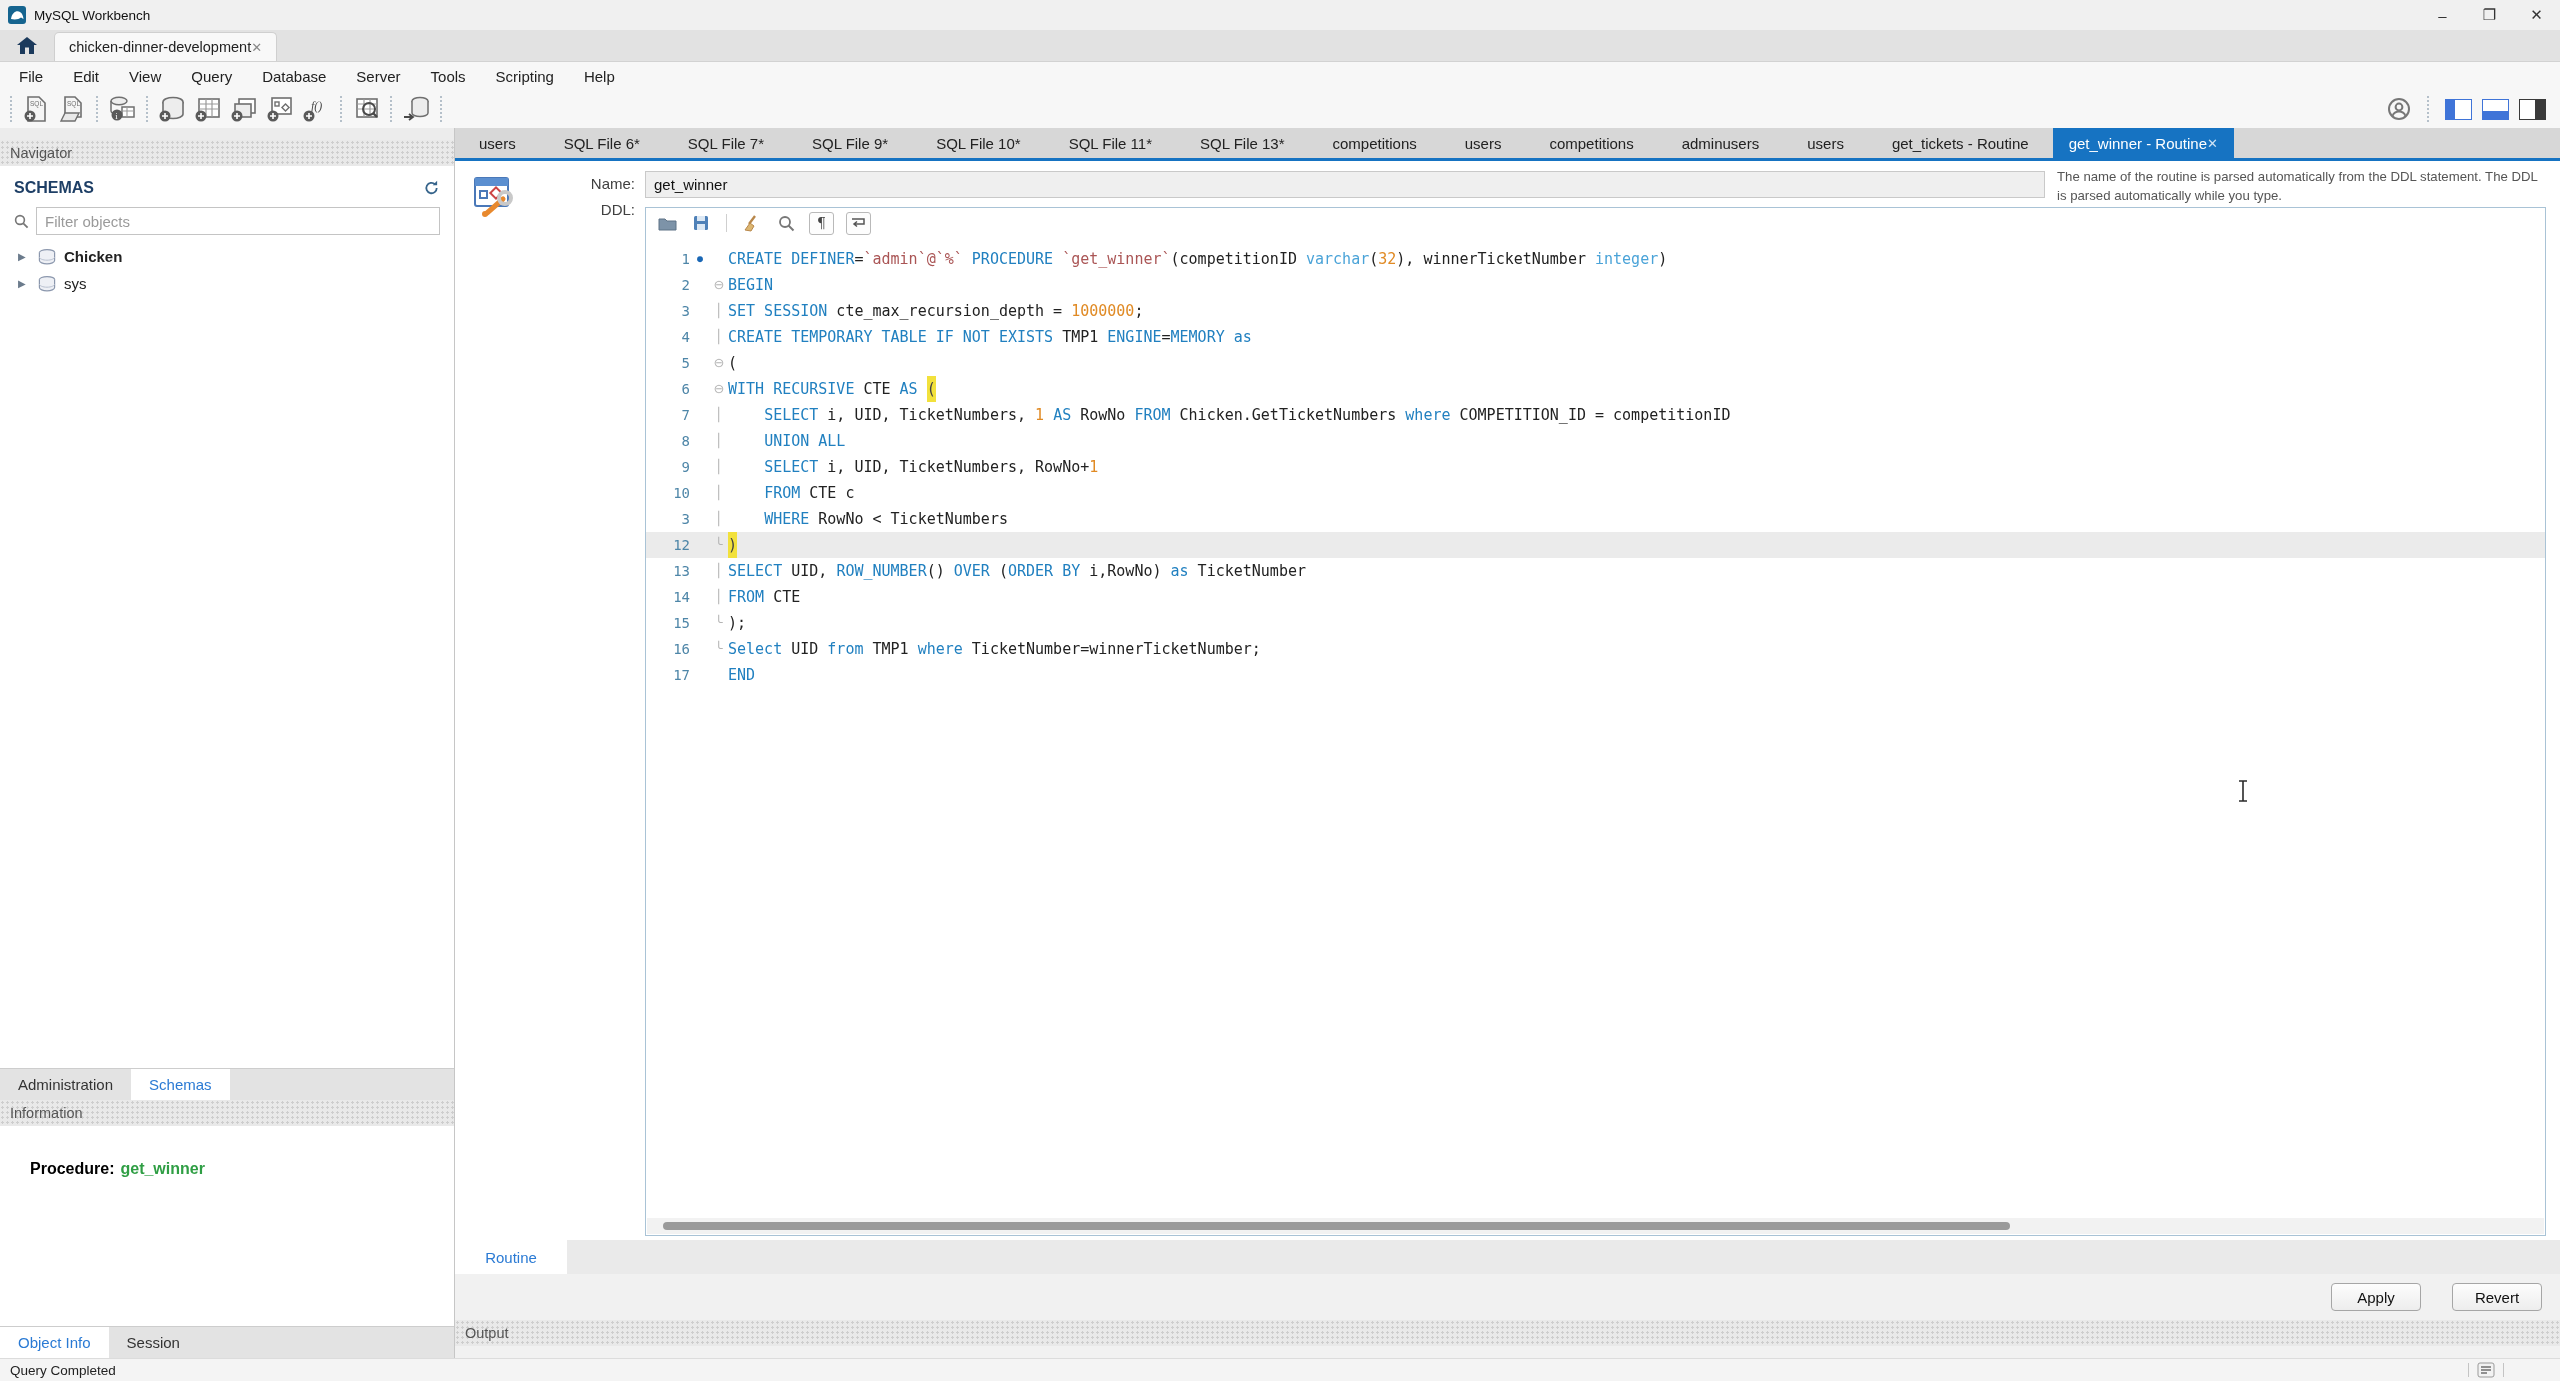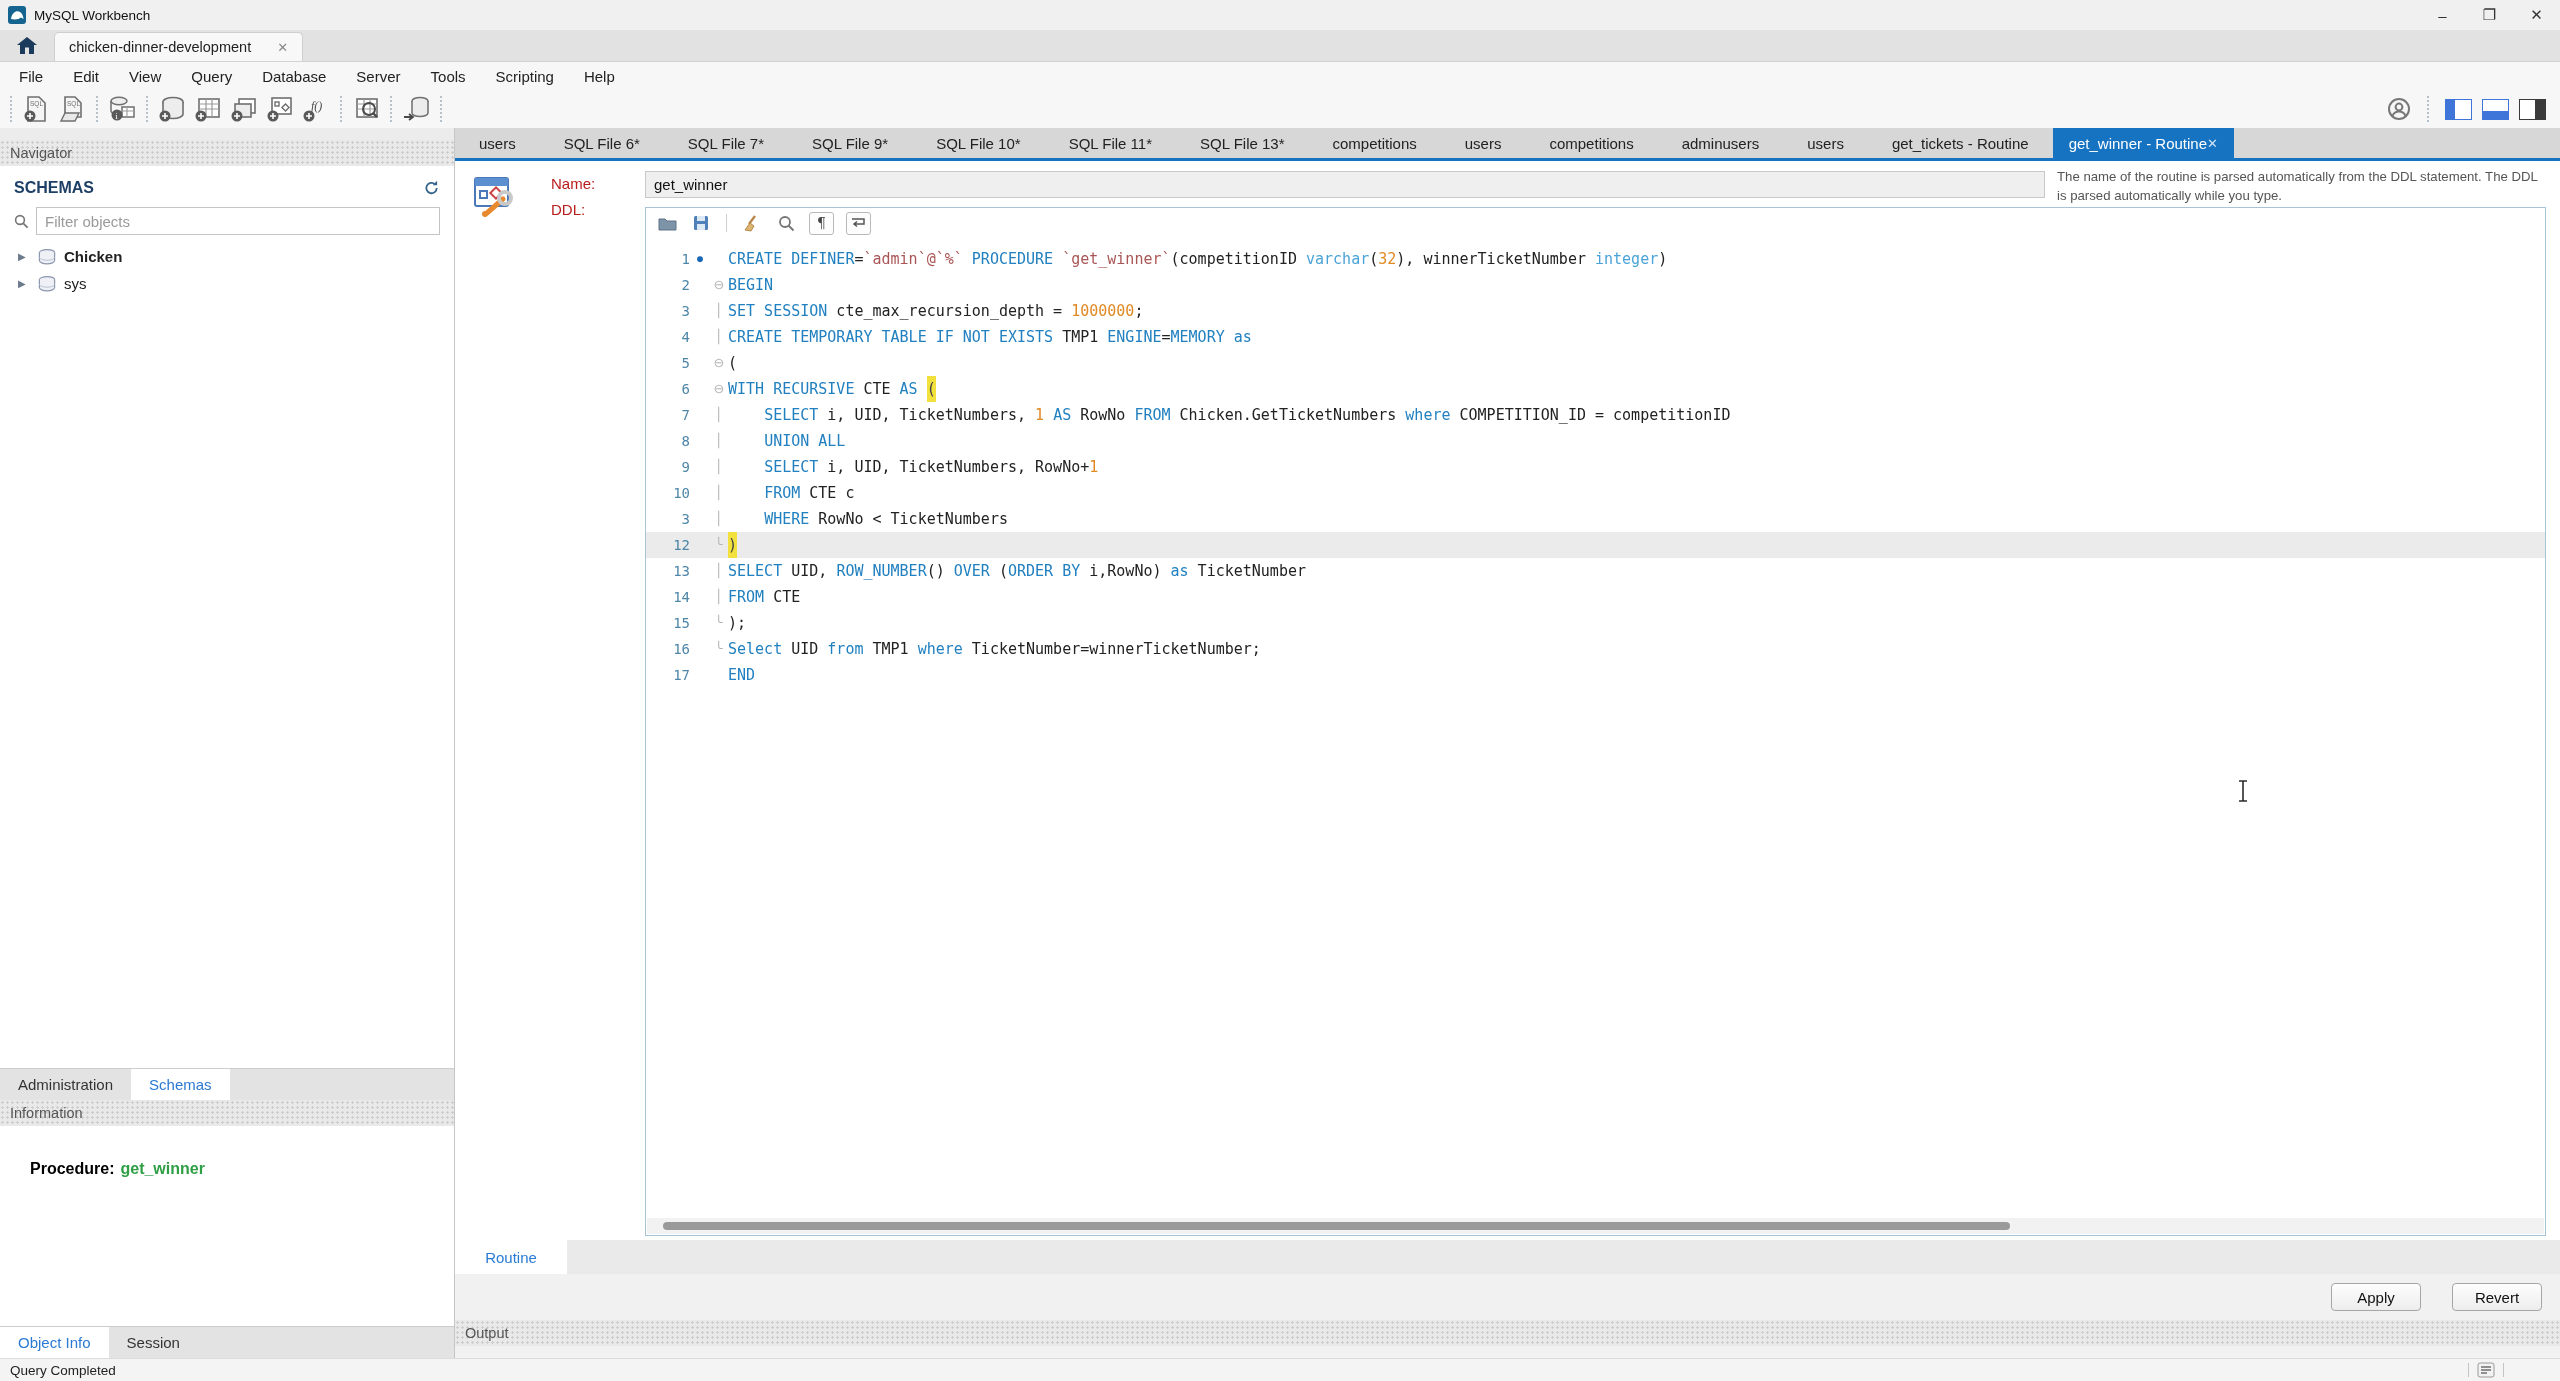--- a/index.html
+++ b/index.html
@@ -14,21 +14,21 @@
   
   .titlebar { height:30px; background:#f0f0f0; display:flex; align-items:center; padding-left:8px; }
   .app-title { font-size:13.5px; margin-left:8px; color:#111; }
   .win-controls { margin-left:auto; display:flex; height:30px; }
   .win-btn { width:47px; display:flex; align-items:center; justify-content:center; font-size:15px; color:#333; }
 
   
   .connrow { height:32px; background:#e2e2e2; display:flex; align-items:flex-end; border-bottom:1px solid #d2d2d2; }
   .home-btn { width:54px; height:31px; display:flex; align-items:center; justify-content:center; }
   .conn-tab { height:29px; background:#f8f8f8; border:1px solid #cfcfcf; border-bottom:none; border-radius:5px 5px 0 0;
-              display:flex; align-items:center; padding:12px 14px; font-size:14.5px; gap:26px; color:#222;text-align:center; }
+              display:flex; align-items:center; padding:12px 14px; font-size:14.5px; gap:0; color:#222;text-align:center; }
   .conn-tab .x { color:#888; font-size:13px; }
 
   
   .menubar { height:28px; background:#f7f7f7; display:flex; align-items:center; padding-left:4px; }
   .menu-item { padding:0 15px; font-size:15px; color:#222; }
 
   
   .toolbar { height:38px; background:#f7f7f7; display:flex; align-items:center; padding-left:4px; }
   .tb-sep { width:0; height:26px; border-left:2px dotted #b5c0ca; margin:0 6px; }
   .tb-icon { width:36px; height:30px; display:flex; align-items:center; justify-content:center; }
@@ -70,21 +70,21 @@
   
   .editor { flex:1; min-width:0; display:flex; flex-direction:column; background:#f0f0f0; }
   .etabs { height:30px; flex:none; background:#d7d7d7; display:flex; align-items:stretch; font-size:15px; overflow:hidden; }
   .etab { display:flex; align-items:center; padding:0 24px; color:#222; white-space:nowrap; }
   .etab.active { background:#1673c2; color:#fff; padding:0 16px; }
   .etab .x { font-size:13px; color:#cfe3f5; }
   .blueline { height:3px; flex:none; background:#1673c2; }
 
   .page { flex:1; background:#fff; position:relative; }
   .routine-icon { position:absolute; left:18px; top:14px; }
-  .fld-label { position:absolute; left:96px; width:84px; font-size:15px; color:#b91c1c; }
+  .fld-label { position:absolute; left:96px; width:84px; text-align:right; font-size:15px; color:#404040; }
   .name-input { position:absolute; left:190px; top:10px; width:1400px; height:27px; background:#efefef;
       border:1px solid #c9c9c9; font-size:15px; padding:0 8px; font-family:"Liberation Sans",sans-serif; color:#111; }
   .help-text { position:absolute; left:1602px; top:6px; width:488px; font-size:13.2px; color:#555; line-height:1.45; }
 
   .ddlbox { position:absolute; left:190px; right:14px; top:46px; bottom:4px; border:1px solid #a9c3d6;
       background:#fff; display:flex; flex-direction:column; }
   .ddl-toolbar { height:30px; flex:none; display:flex; align-items:center; padding-left:10px; gap:12px; }
   .ddl-btn { width:22px; height:22px; display:flex; align-items:center; justify-content:center; font-size:15px; color:#444; }
   .ddl-btn.boxed { border:1px solid #b9b9b9; border-radius:3px; width:25px; height:23px; background:#fdfdfd; }
   .ddl-sep { width:0; height:18px; border-left:1px solid #cfcfcf; margin:0 2px; }

